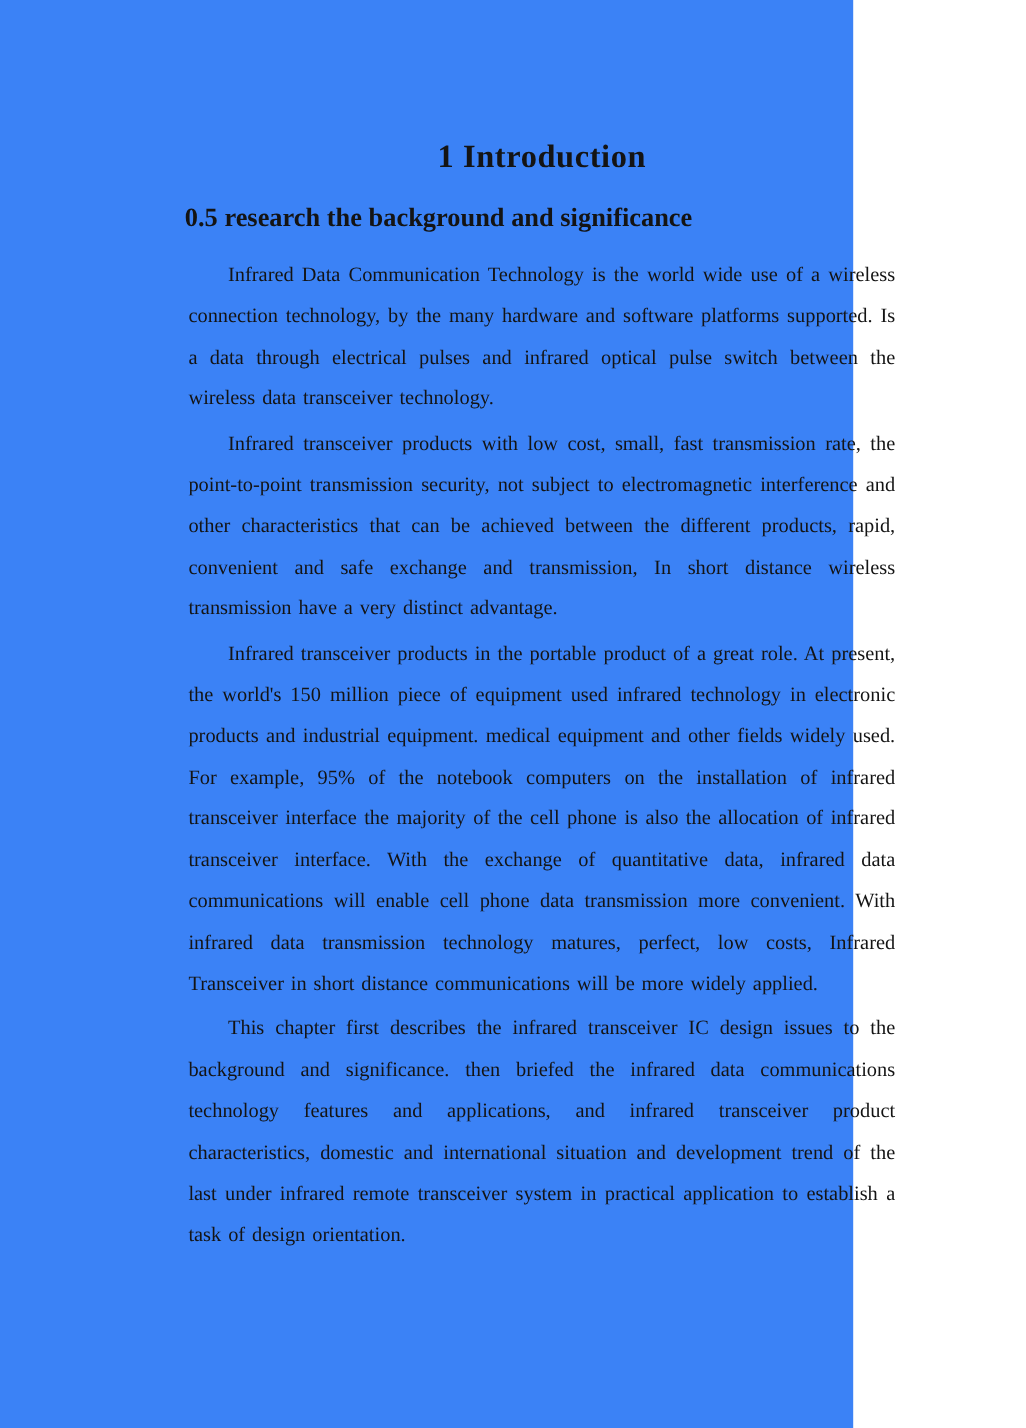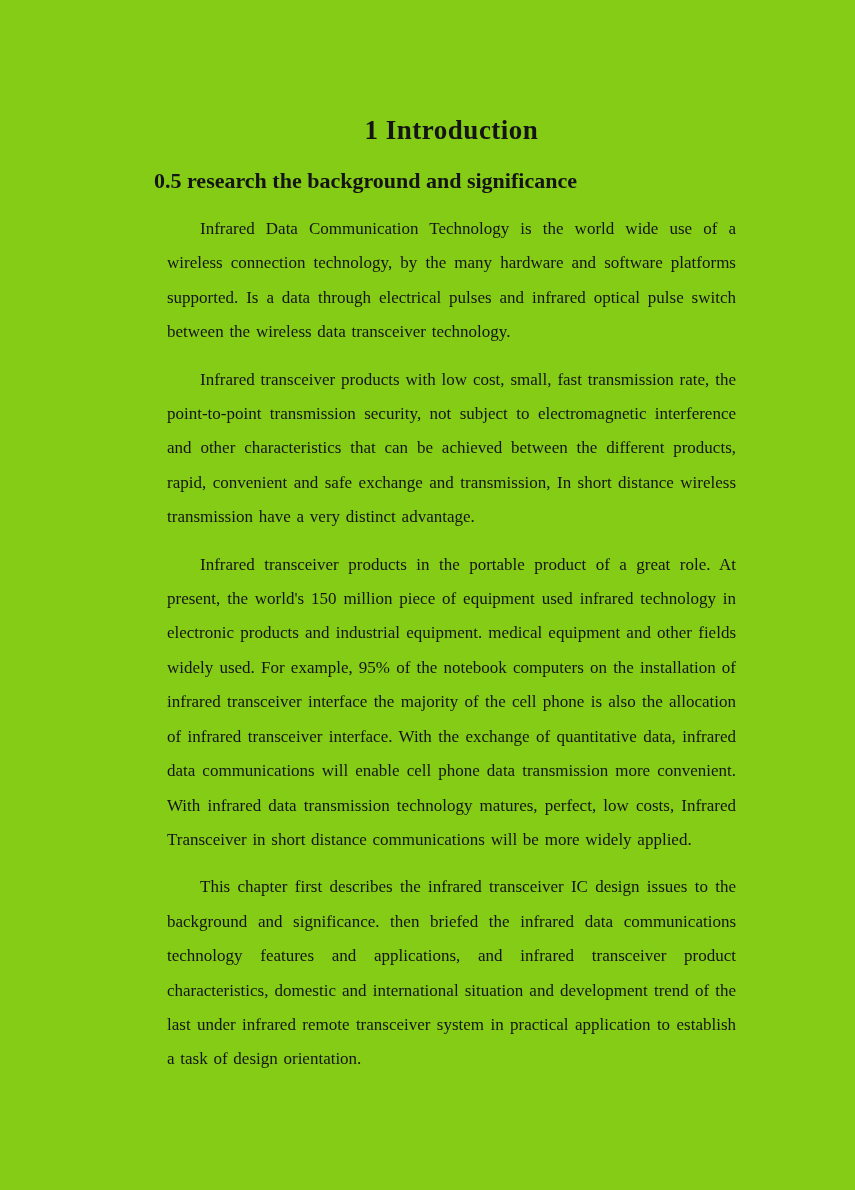--- a/index.html
+++ b/index.html
@@ -12,23 +12,23 @@
     height: 1190px;
     position: relative;
     font-family: "Liberation Serif", "DejaVu Serif", serif;
     color: #141414;
     overflow: hidden;
   }
   .page {
     position: absolute;
     left: 0;
     top: 0;
-    width: 855px;
+    width: 711px;
     height: 1190px;
-    background: #84cc16;
+    background: #3b82f6;
   }
   .content {
     position: absolute;
     left: 154px;
     top: 112px;
     width: 595px;
   }
   .chapter-title {
     font-size: 27px;
     line-height: 36px;
@@ -43,21 +43,21 @@
     font-weight: bold;
     text-align: left;
     margin: 16px 0 0 0;
   }
   .body-paragraph {
     font-size: 17px;
     line-height: 34.4px;
     text-align: justify;
     text-justify: inter-word;
     text-indent: 33px;
-    margin: 13px;
+    margin: 3px;
     word-spacing: 1.5px;
   }
   .body-paragraph:first-of-type {
     margin-top: 14px;
   }
 </style>
 </head>
 <body>
 
 <div class="page">

